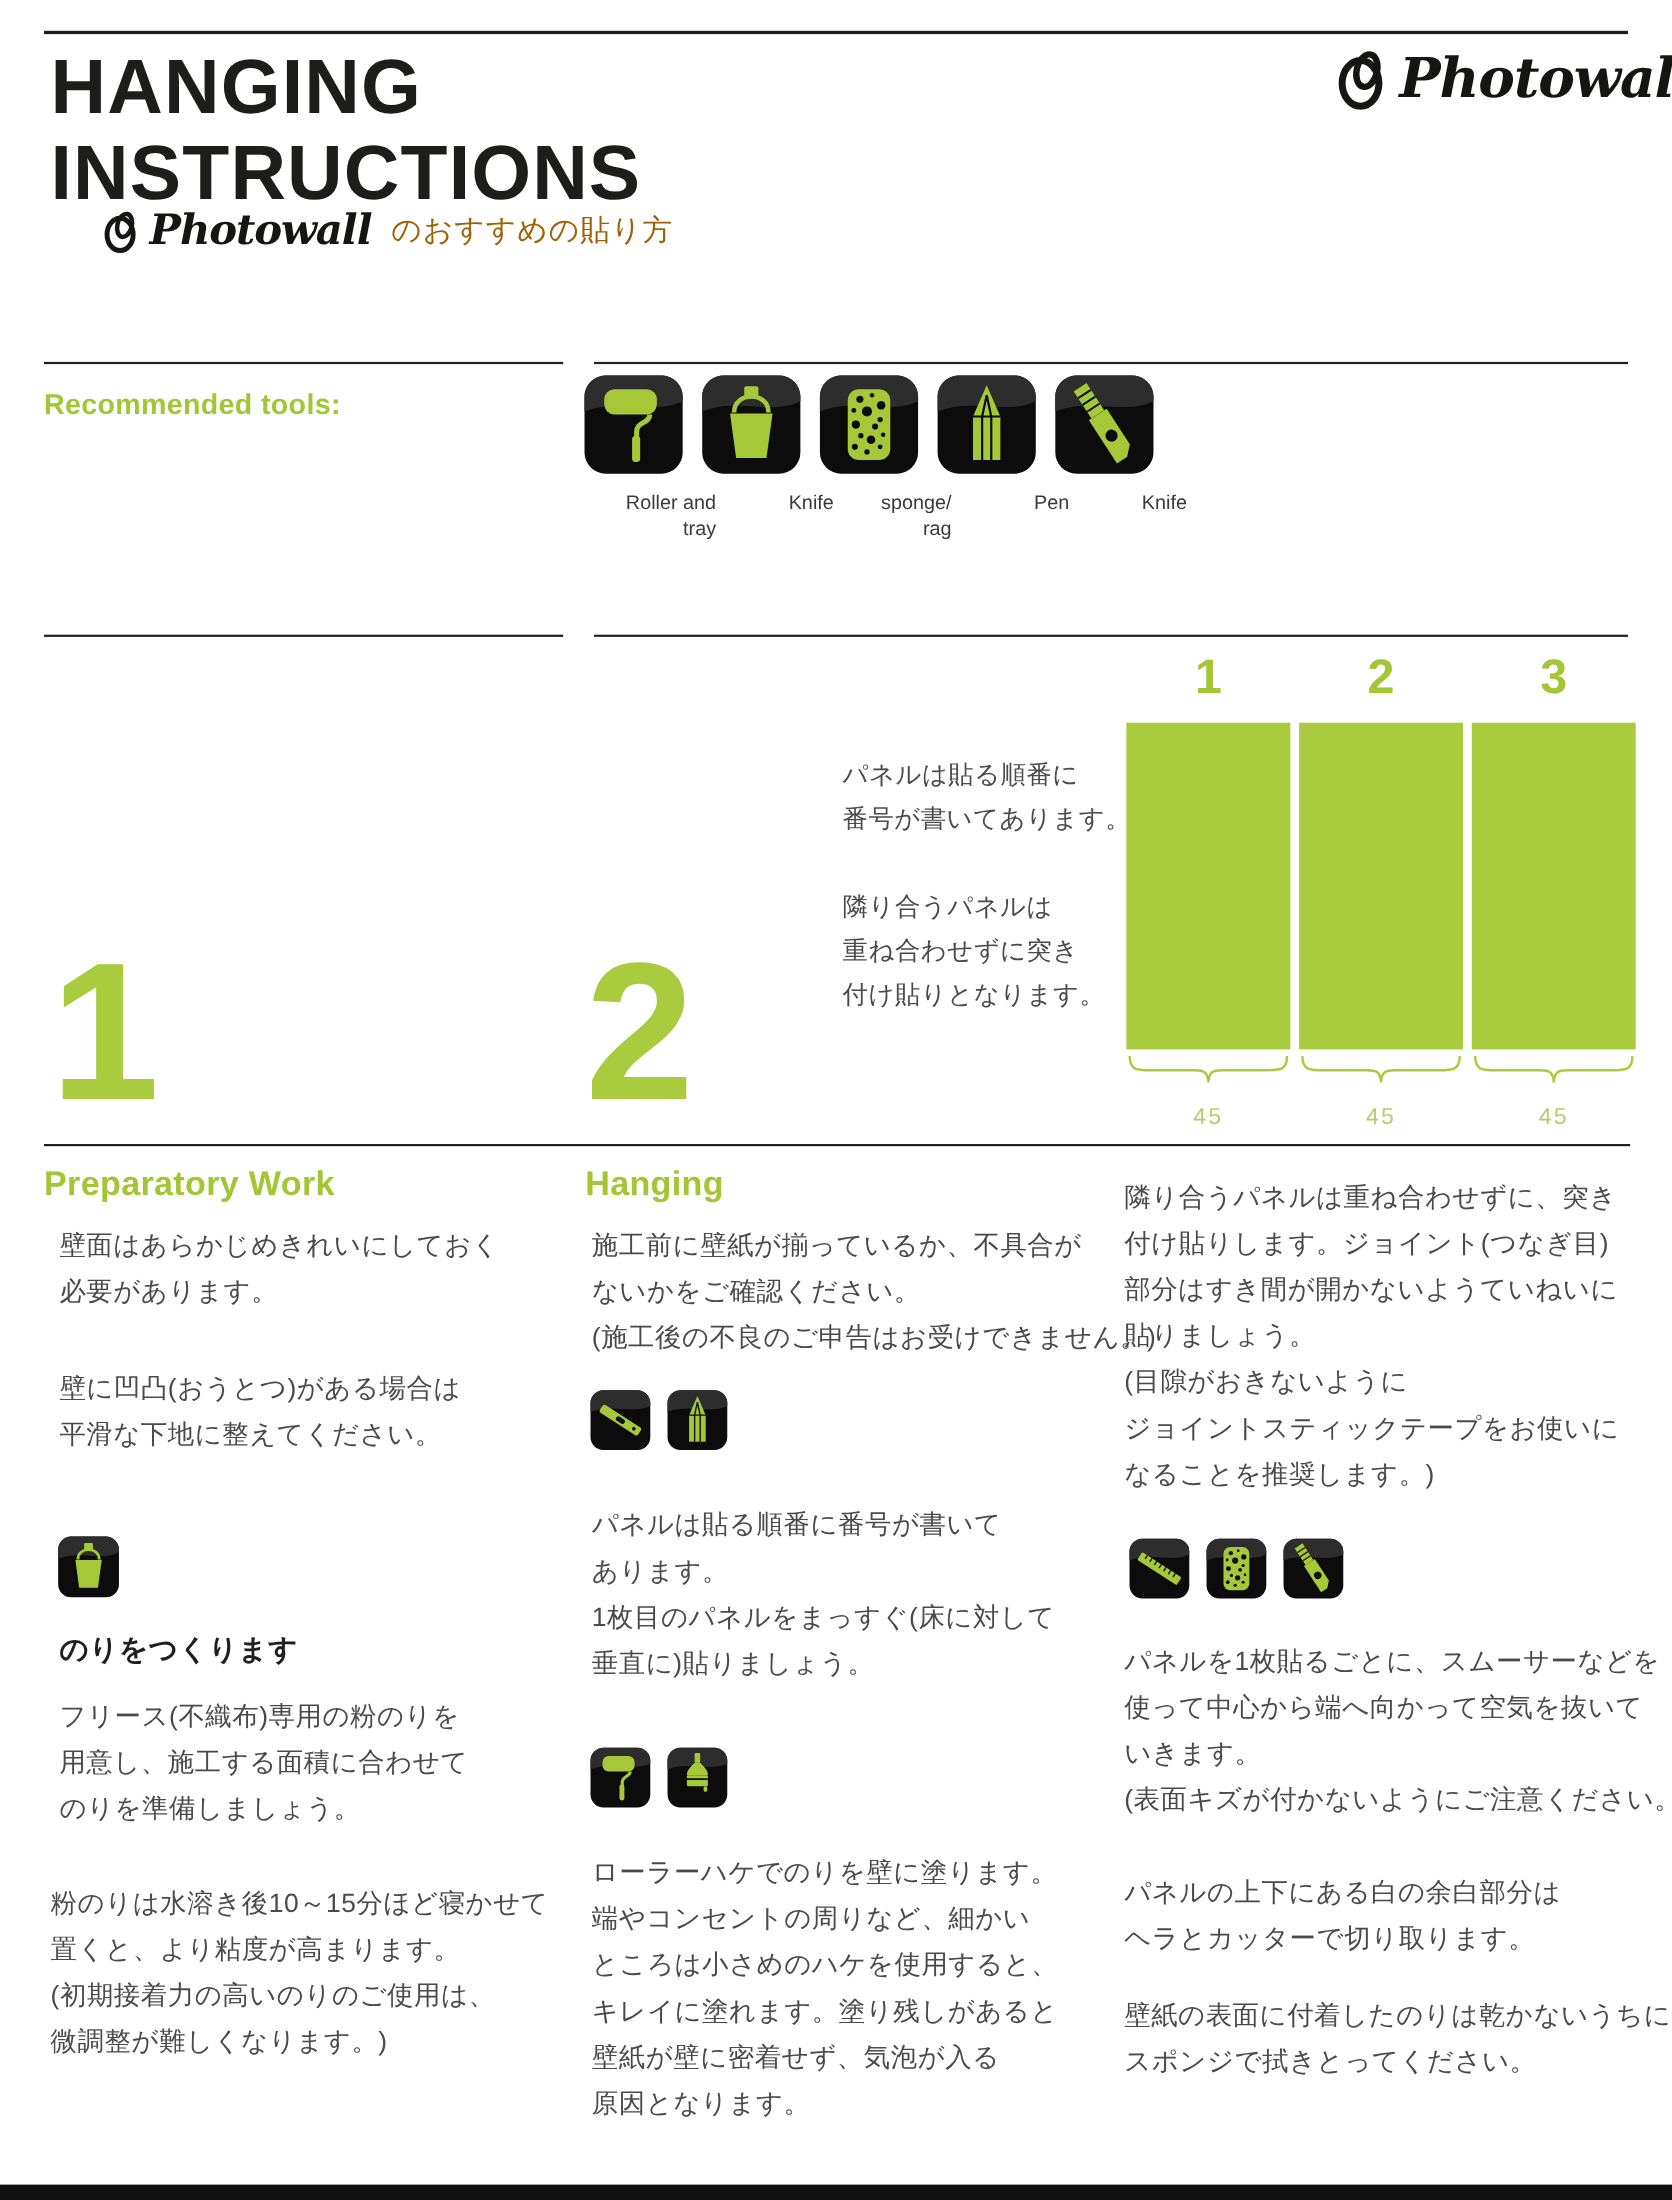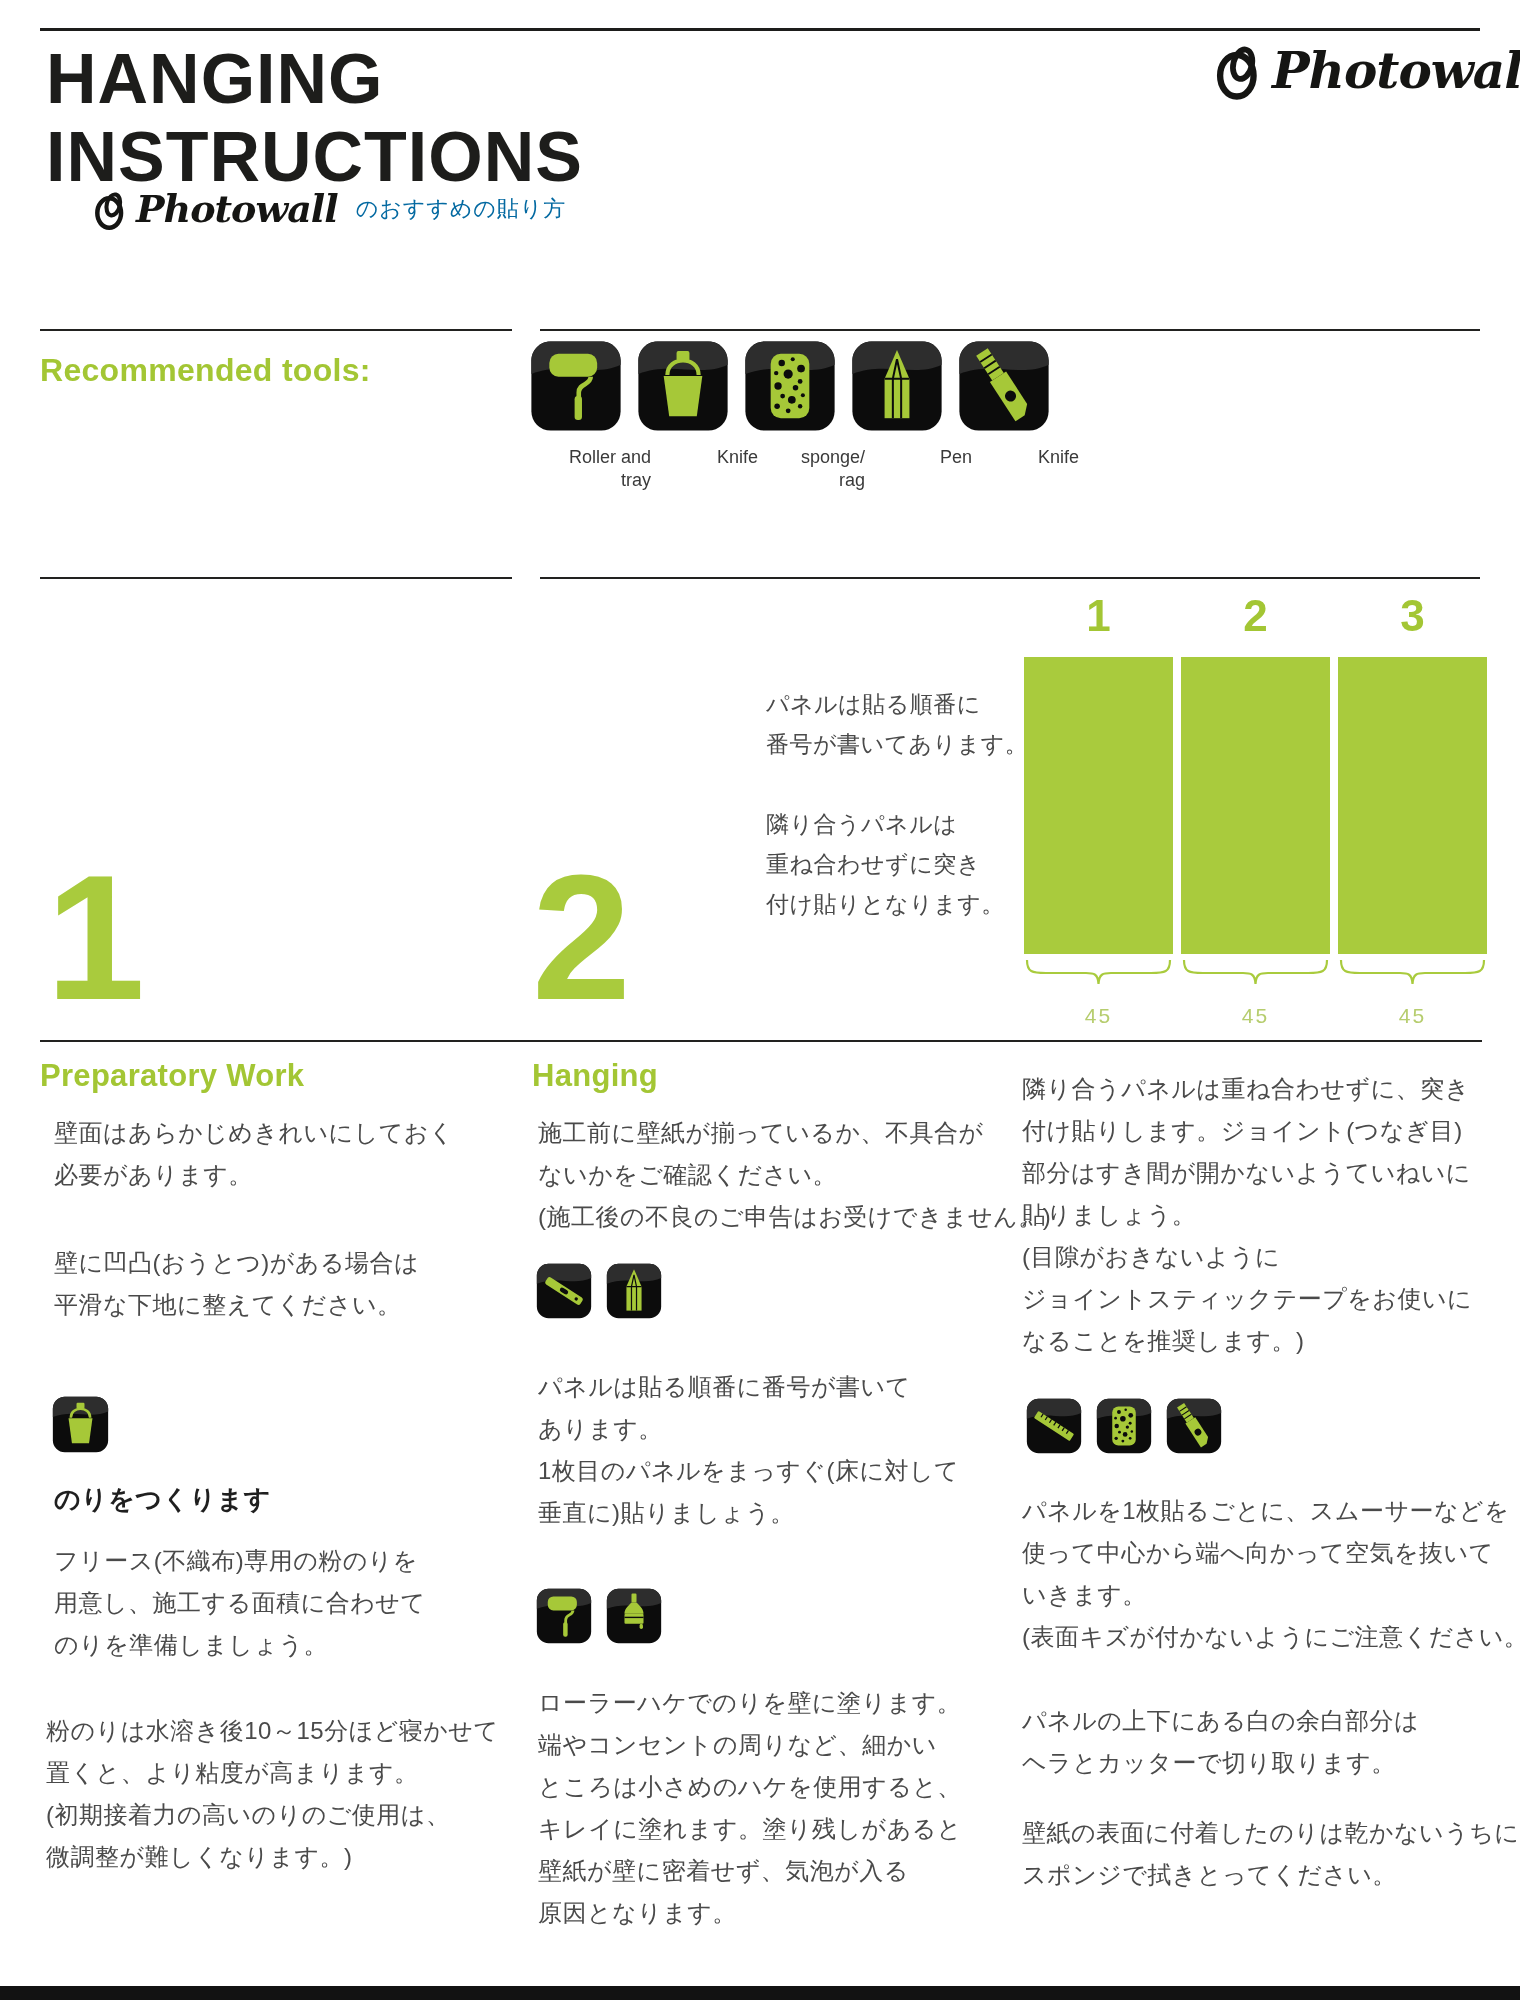--- a/index.html
+++ b/index.html
@@ -11,23 +11,23 @@
   .rule{position:absolute;background:#222220;height:2px;}
   .toprule{position:absolute;background:#1d1d1b;height:3px;}
   .title{
     position:absolute;left:46px;top:40px;font-size:70px;line-height:78px;
     font-weight:900;color:#1d1d1b;letter-spacing:1px;white-space:pre-line;
   }
   .wordmark{
     font-family:"DejaVu Serif", serif;font-style:italic;font-weight:bold;
     color:#151513;letter-spacing:-1px;
   }
-  .subtitle-jp{font-size:22px;color:#0369a1;letter-spacing:1px;}
+  .subtitle-jp{font-size:27px;color:#a16207;letter-spacing:1px;}
   .green-heading{
-    position:absolute;font-weight:bold;color:#a3c634;font-size:32px;letter-spacing:0.3px;
+    position:absolute;font-weight:bold;color:#a3c634;font-size:26px;letter-spacing:0.3px;
   }
   .bignum{
     position:absolute;font-size:178px;line-height:160px;font-weight:900;color:#a9cb3d;
   }
   .para{
     position:absolute;font-size:24px;line-height:42px;color:#4a4a4a;
     white-space:pre;letter-spacing:0.5px;
   }
   .caption{
     position:absolute;font-size:23px;line-height:40px;color:#4a4a4a;white-space:pre;letter-spacing:0.5px;

